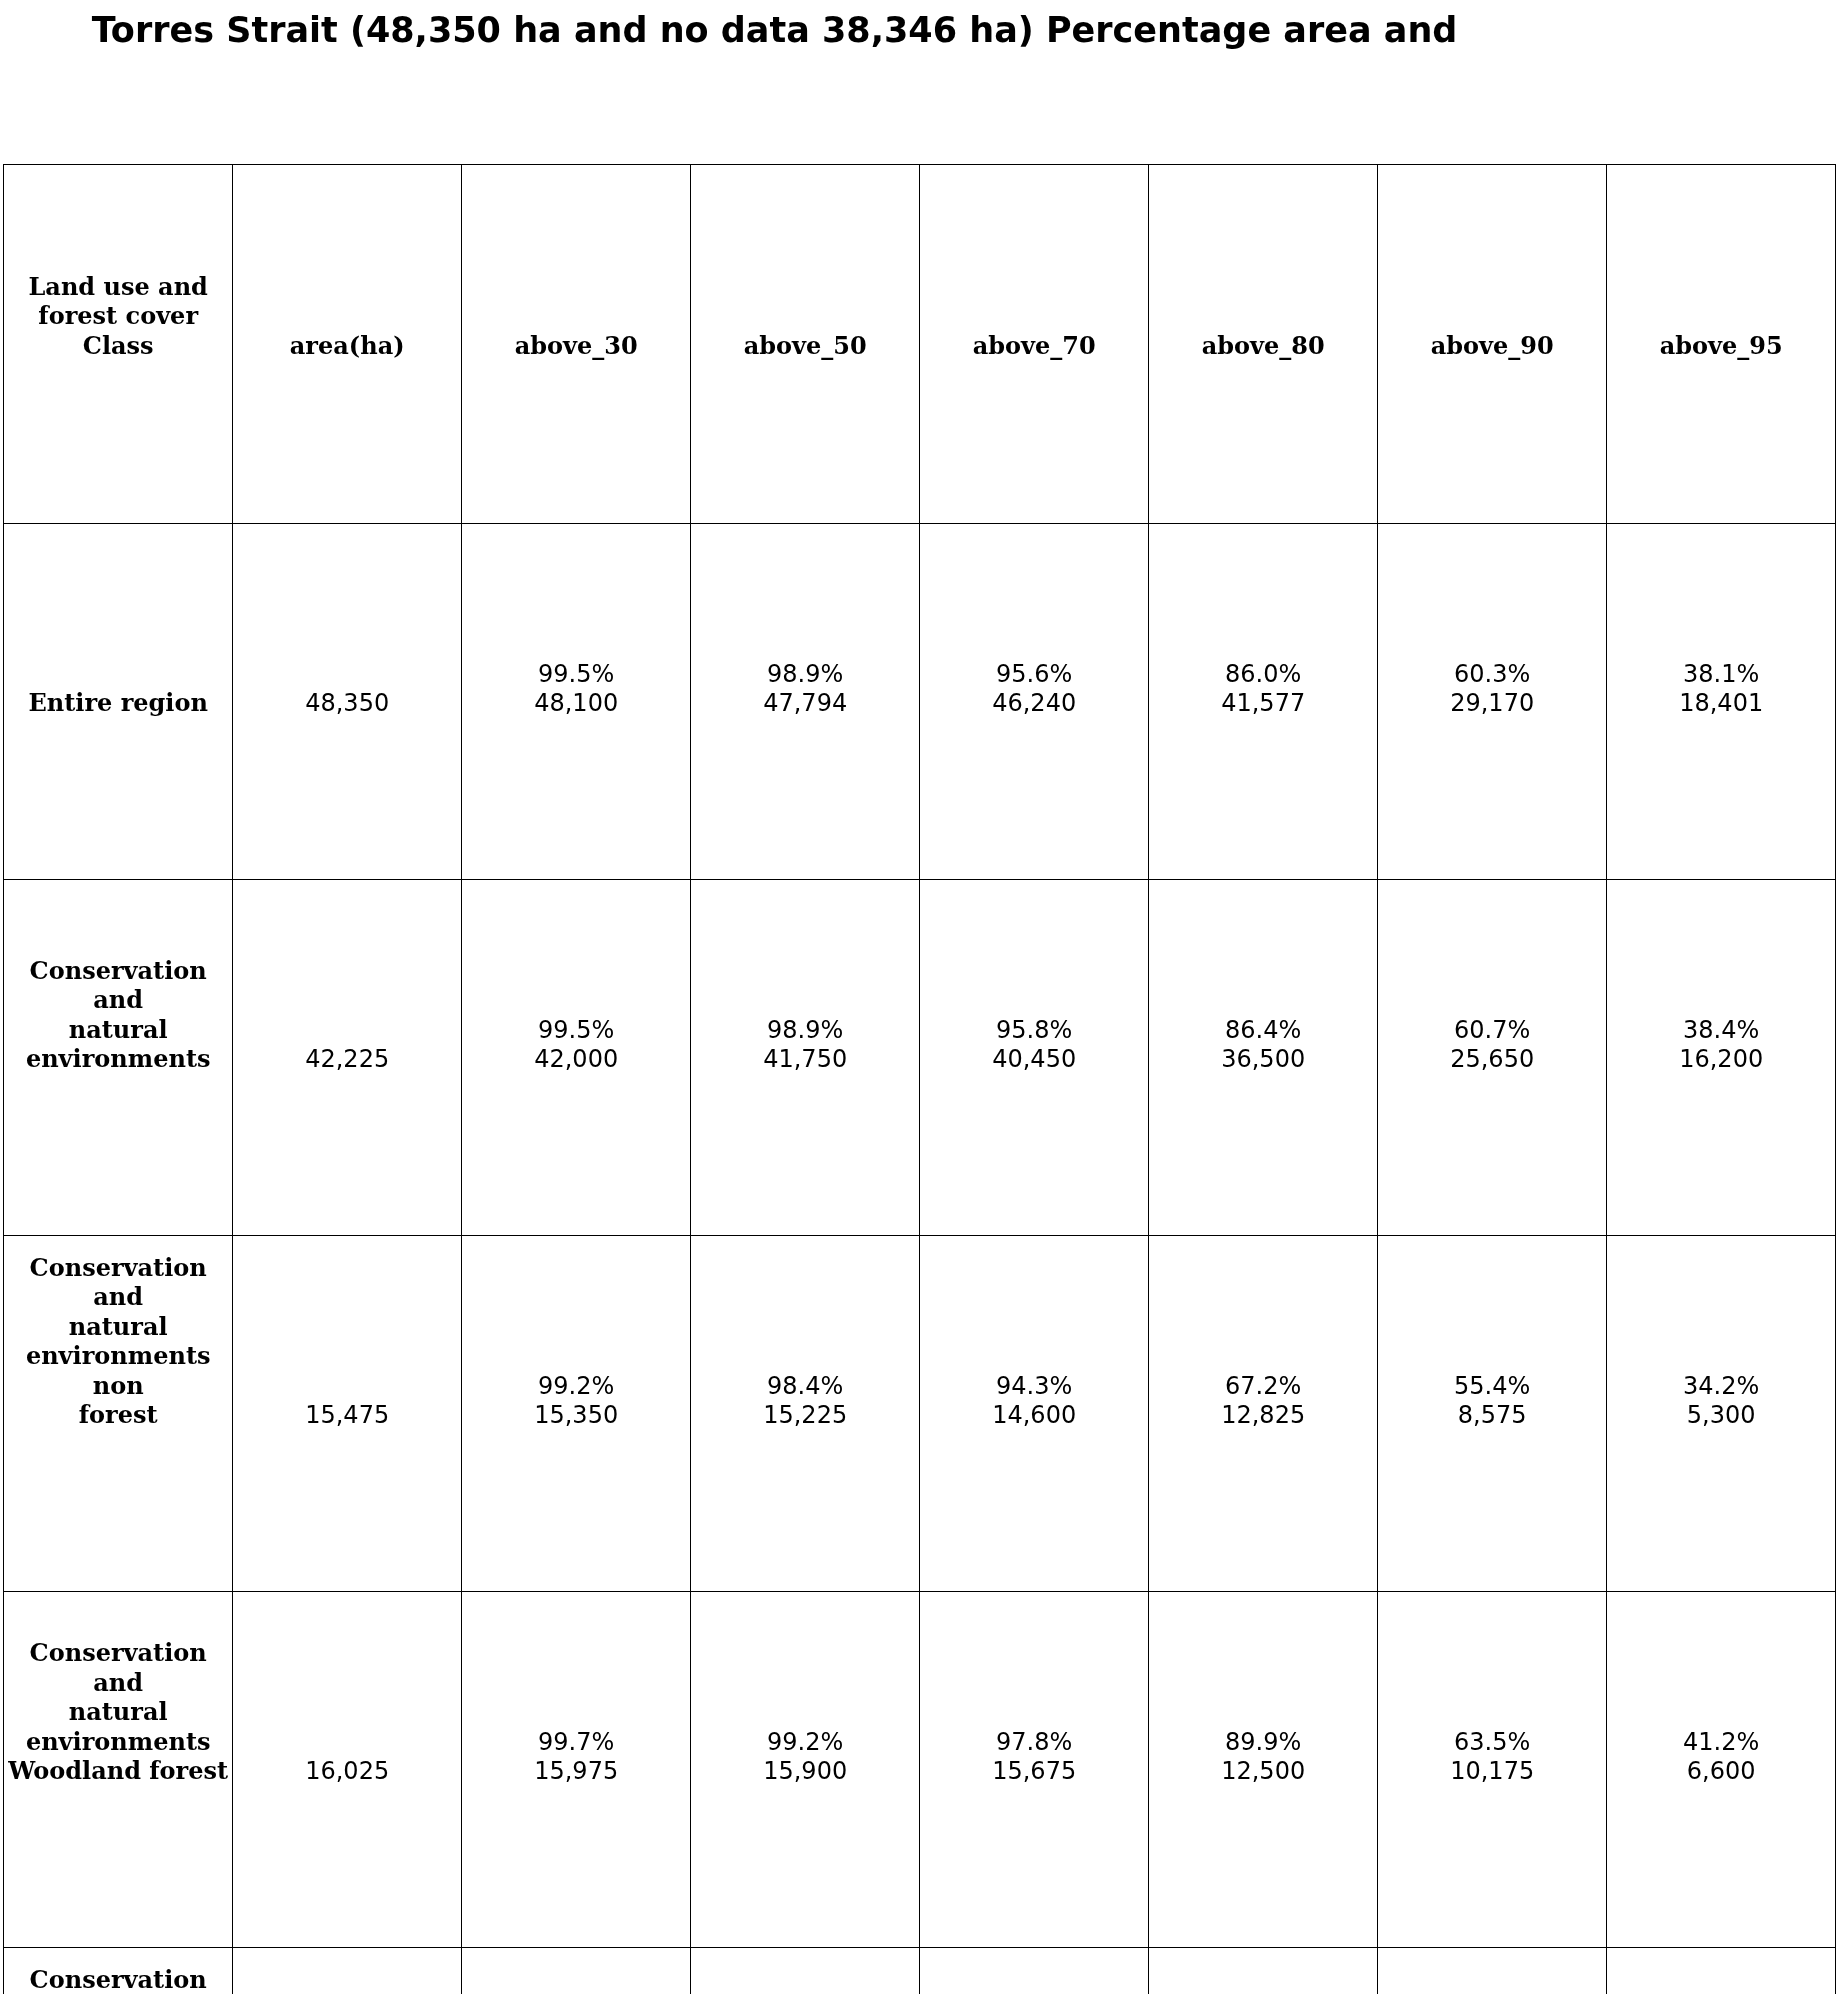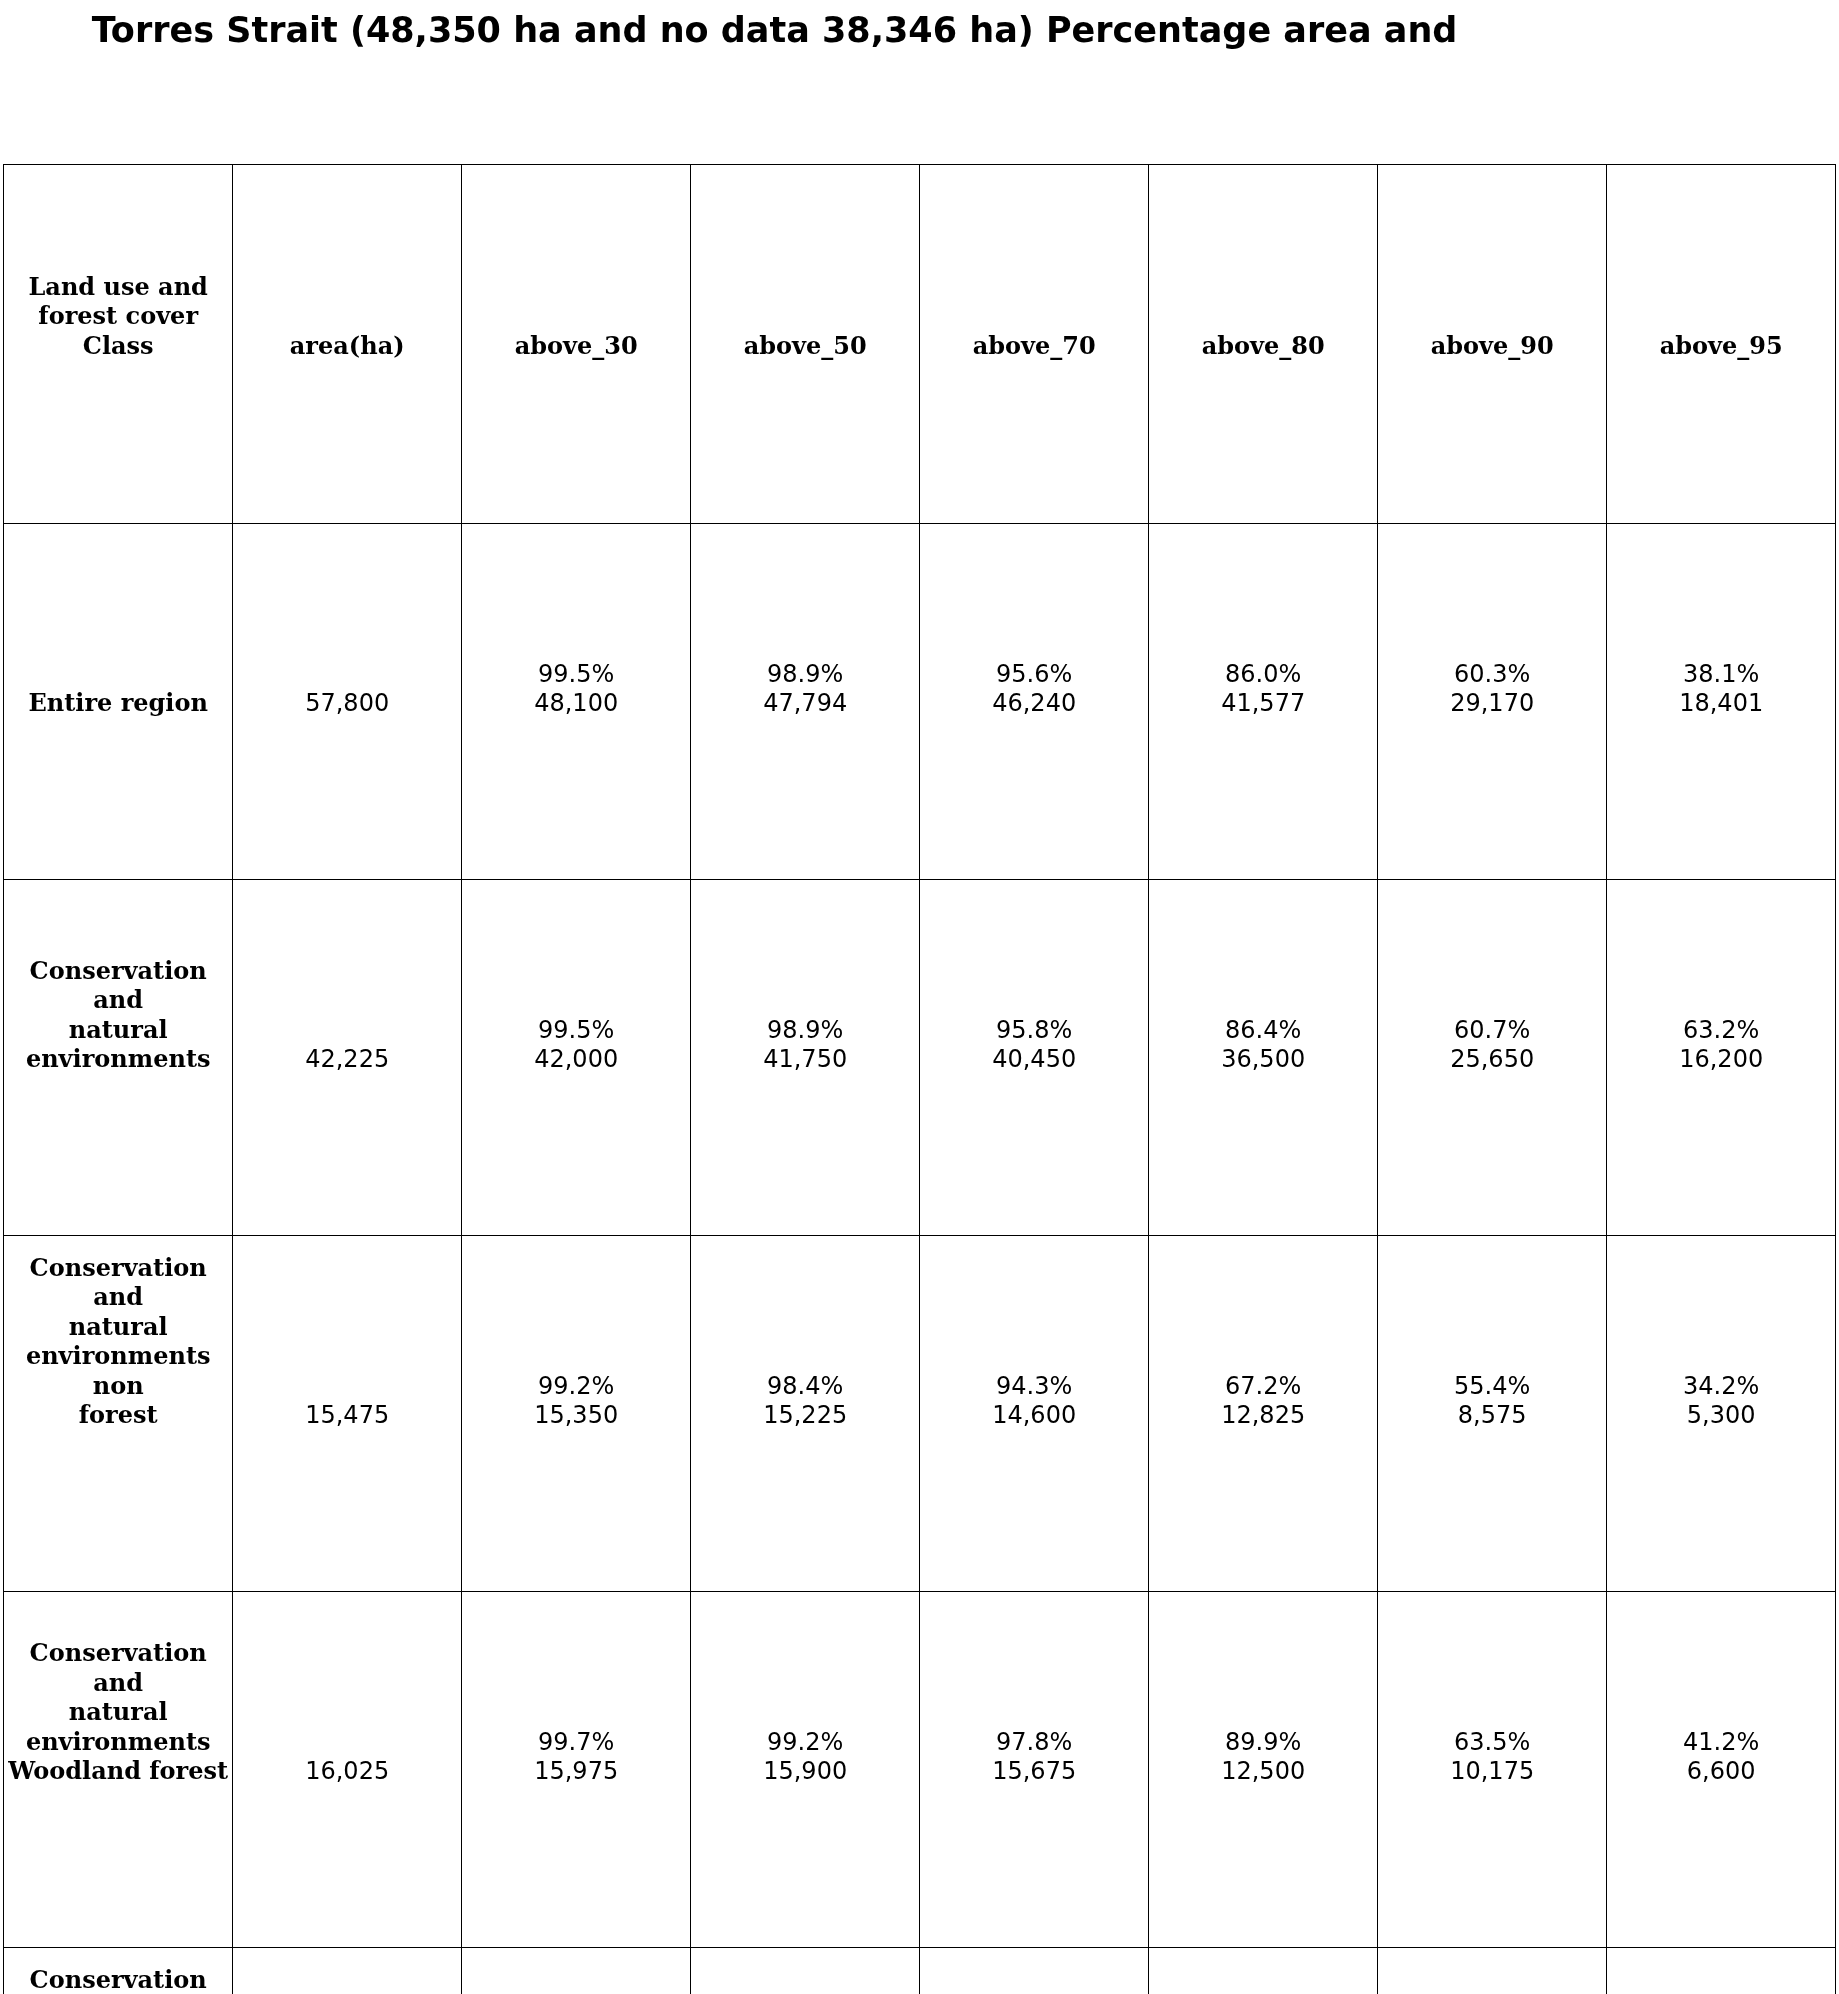--- a/index.html
+++ b/index.html
@@ -74,21 +74,21 @@
       <td>
           <div class="ct lbl">above_95</div>
         </td>
     </tr>
 
     <tr class="dr">
       <td>
           <div class="ct lbl">Entire region</div>
         </td>
       <td>
-          <div class="ct num">57,800</div>
+          <div class="ct num">48,350</div>
         </td>
       <td>
           <div class="ct num">99.5%
 48,100</div>
         </td>
       <td>
           <div class="ct num">98.9%
 47,794</div>
         </td>
       <td>
@@ -132,21 +132,21 @@
         </td>
       <td>
           <div class="ct num">86.4%
 36,500</div>
         </td>
       <td>
           <div class="ct num">60.7%
 25,650</div>
         </td>
       <td>
-          <div class="ct num">63.2%
+          <div class="ct num">38.4%
 16,200</div>
         </td>
     </tr>
 
     <tr class="dr">
       <td>
           <div class="ct lbl">Conservation and
 natural
 environments non
 forest</div>

